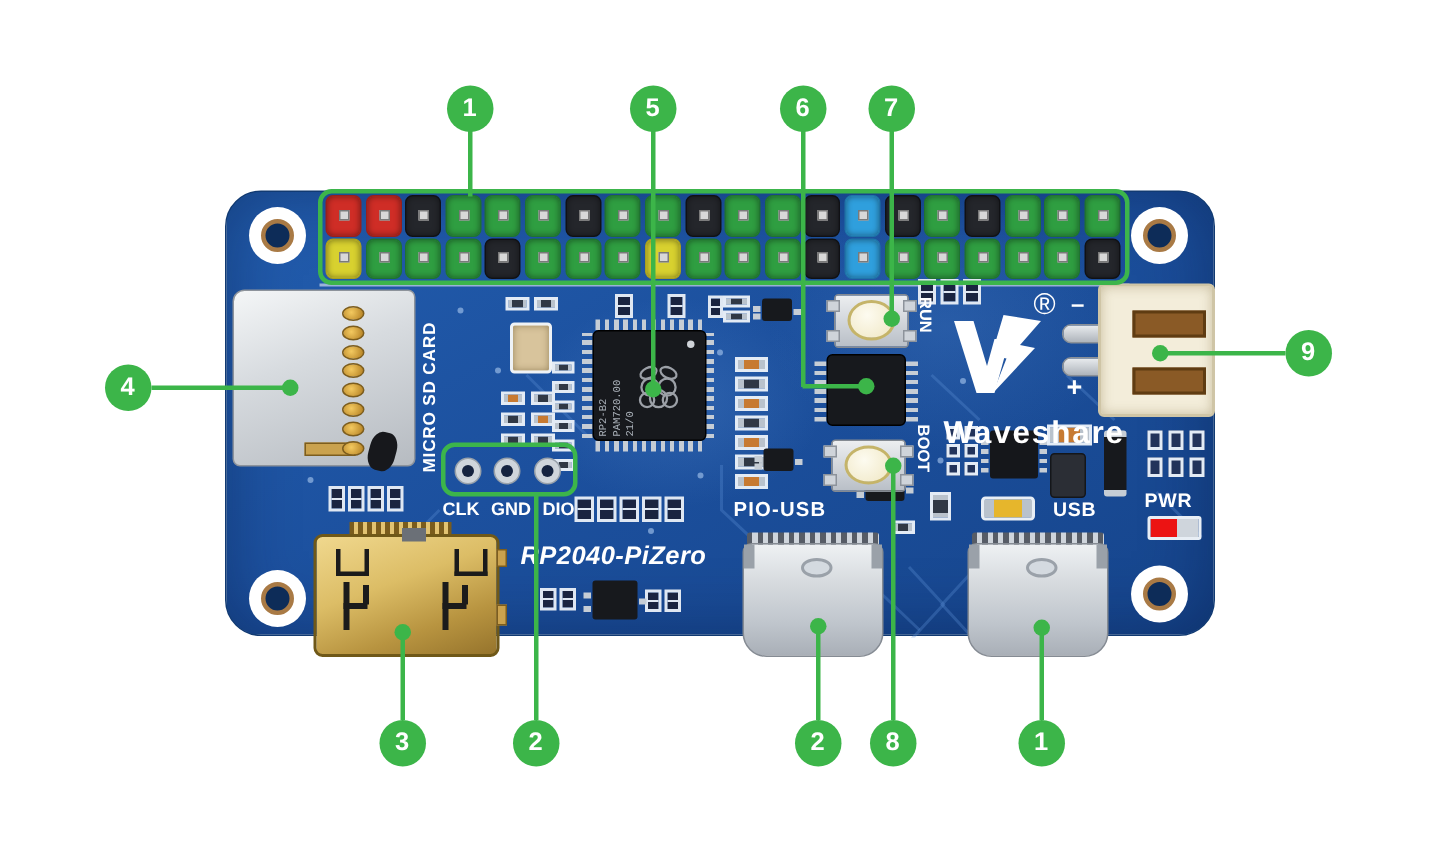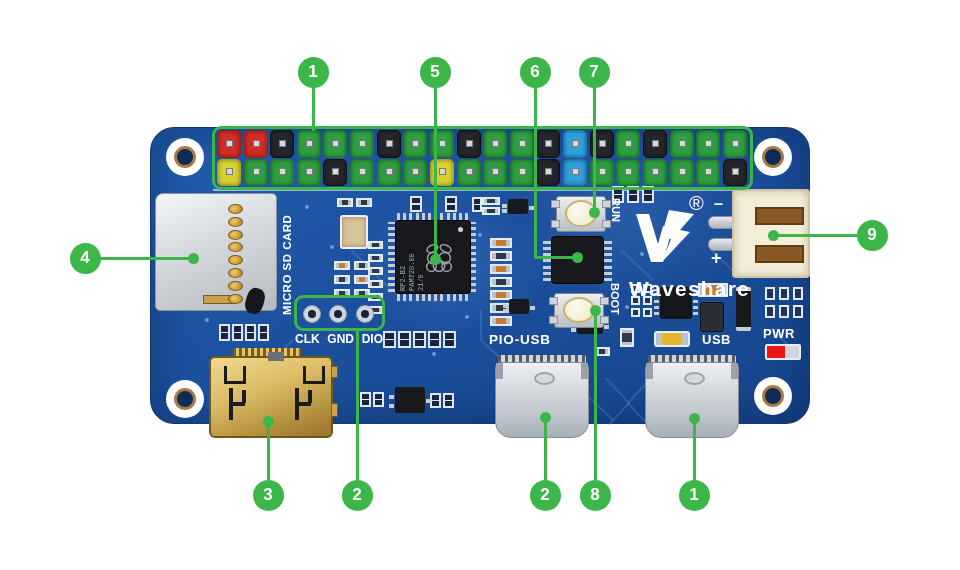--- a/index.html
+++ b/index.html
@@ -350,20 +350,21 @@
     <div class="bar-v" style="left:18px;top:30px;height:32px;"></div>
     <div class="bar-h" style="left:18px;top:44px;width:16px;"></div>
     <div class="bar-v" style="left:31px;top:32px;height:13px;"></div>
     <div class="bar-v" style="left:84px;top:30px;height:32px;"></div>
     <div class="bar-h" style="left:84px;top:44px;width:16px;"></div>
     <div class="bar-v" style="left:97px;top:32px;height:13px;"></div>
   </div>
   <div class="abs" style="left:331px;top:366px;width:7px;height:12px;background:#caa24e;border:1px solid #7c5d1e;z-index:21;"></div>
   <div class="abs" style="left:331px;top:403px;width:7px;height:14px;background:#caa24e;border:1px solid #7c5d1e;z-index:21;"></div>
 
+  <div class="abs silk" style="left:347px;top:361px;font-size:17px;font-style:italic;letter-spacing:.3px;">RP2040-PiZero</div>
 
   <div class="abs teeth-usb" style="left:498px;top:355px;width:88px;"></div>
   <div class="abs usbc" style="left:495px;top:362px;">
     <div class="ear" style="left:0;"></div>
       <div class="ear" style="right:0;"></div>
       <div class="oval"></div>
   </div>
   <div class="abs teeth-usb" style="left:648px;top:355px;width:88px;"></div>
   <div class="abs usbc" style="left:645px;top:362px;">
     <div class="ear" style="left:0;"></div>

